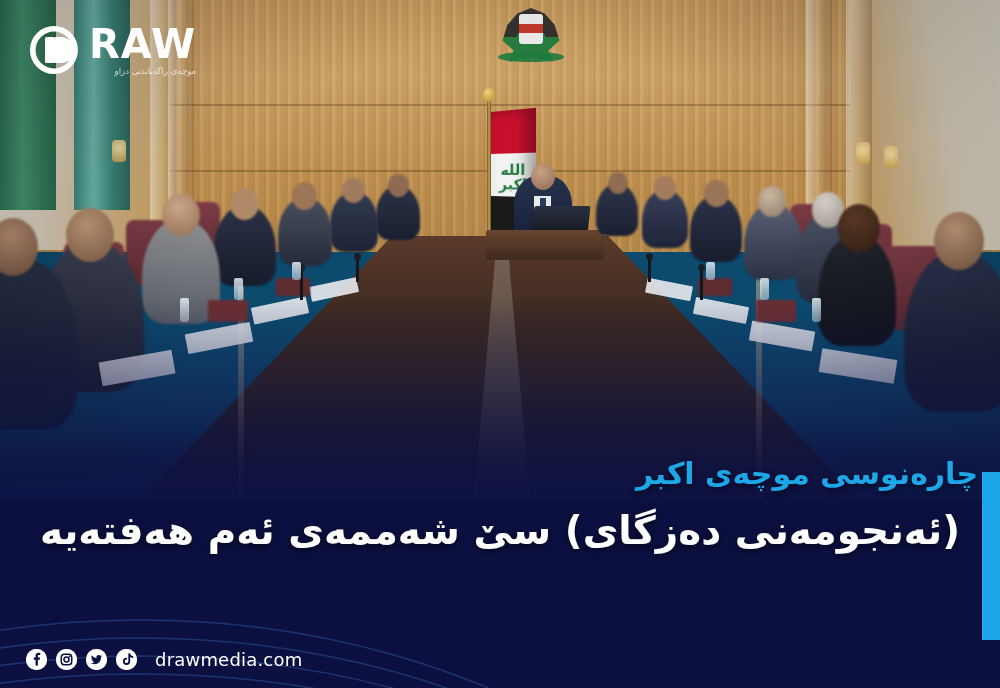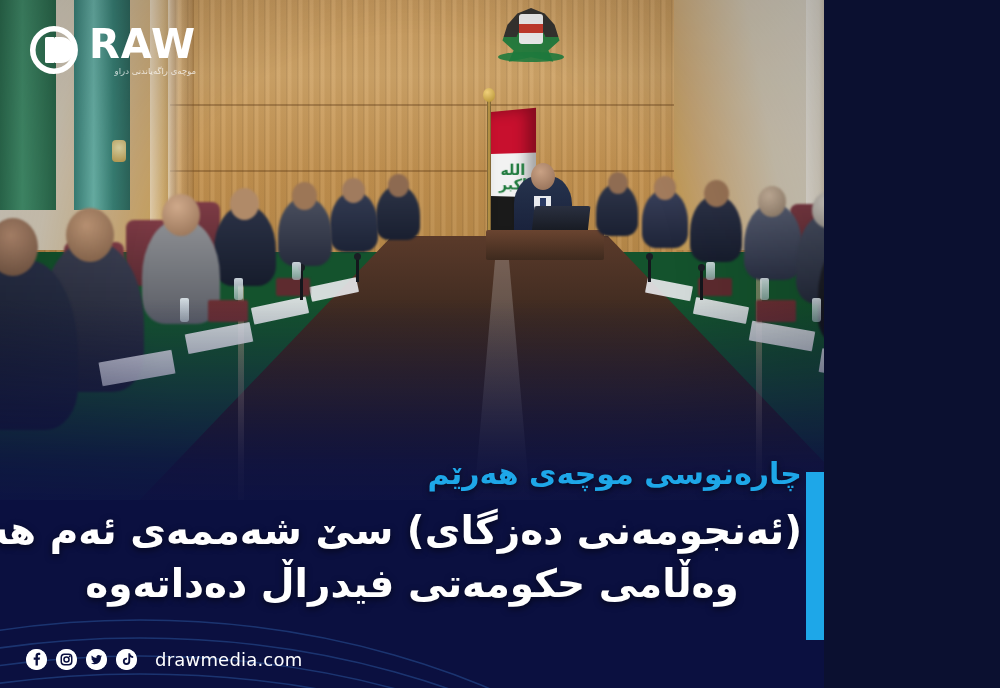--- a/index.html
+++ b/index.html
@@ -1,24 +1,24 @@
 <!DOCTYPE html>
 <html lang="ckb"><head>
 <meta charset="utf-8">
 <title>DRAW Media News Card</title>
 <style>
   html,body{margin:0;padding:0;background:#0b1030;}
   *{box-sizing:border-box;}
 
   .card{
     position:relative;
-    width:824px;height:688px;
+    width:1000px;height:688px;
     overflow:hidden;
     font-family:"DejaVu Sans","Liberation Sans",sans-serif;
-    background:#14532d;
+    background:#0c4a6e;
   }
 
   
   .photo{position:absolute;inset:0;overflow:hidden;}
 
   
   .wall{
     position:absolute;left:0;top:0;width:100%;height:252px;
     background:
       repeating-linear-gradient(90deg,
@@ -361,25 +361,24 @@
         <rect x="17" y="13" width="10" height="26" rx="1.5" fill="#ffffff"></rect>
         <path d="M27 13 H33 A13 13 0 0 1 33 39 H27 Z" fill="#ffffff"></path>
       </svg>
     </div>
     <div class="logo-word">
       <span class="logo-text">RAW</span>
       <span class="logo-sub">موچەی راگەیاندنی دراو</span>
     </div>
   </div>
 
-  <div class="kicker">چارەنوسی موچەی هەرێم</div>
+  <div class="kicker">چارەنوسی موچەی اكبر</div>
 
   <div class="headline">
     <span class="hl-line">(ئەنجومەنی دەزگای) سێ شەممەی ئەم هەفتەیە</span>
-    <span class="hl-line">وەڵامی حکومەتی فیدراڵ دەداتەوە</span>
   </div>
 
   <div class="accent-bar"></div>
 
   <div class="footer">
 
     <span class="sicon">
       <svg width="21" height="21" viewBox="0 0 24 24" aria-hidden="true">
         <circle cx="12" cy="12" r="12" fill="#ffffff"></circle>
         <path d="M13.6 12.3h2.1l.33-2.6h-2.43V8.06c0-.75.21-1.26 1.29-1.26h1.38V4.47c-.24-.03-1.06-.1-2.01-.1-1.99 0-3.35 1.21-3.35 3.44V9.7H8.8v2.6h2.11v6.64h2.69z" fill="#0b1040"></path>

